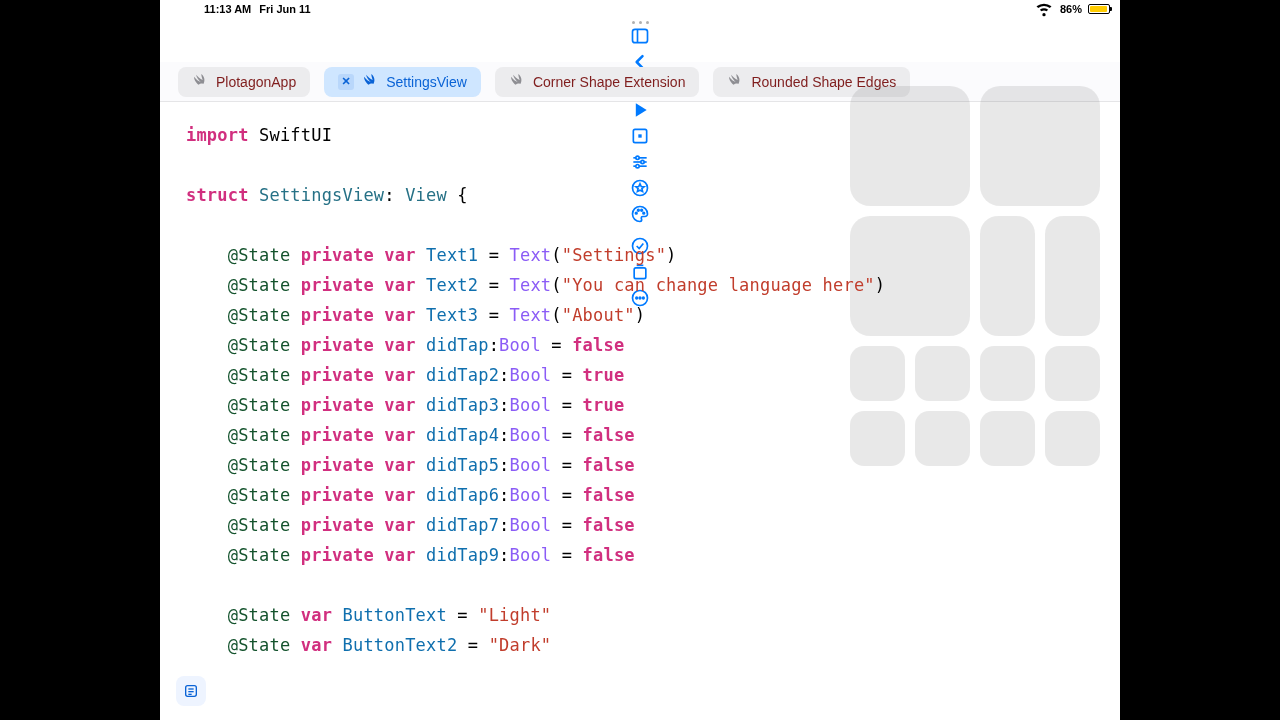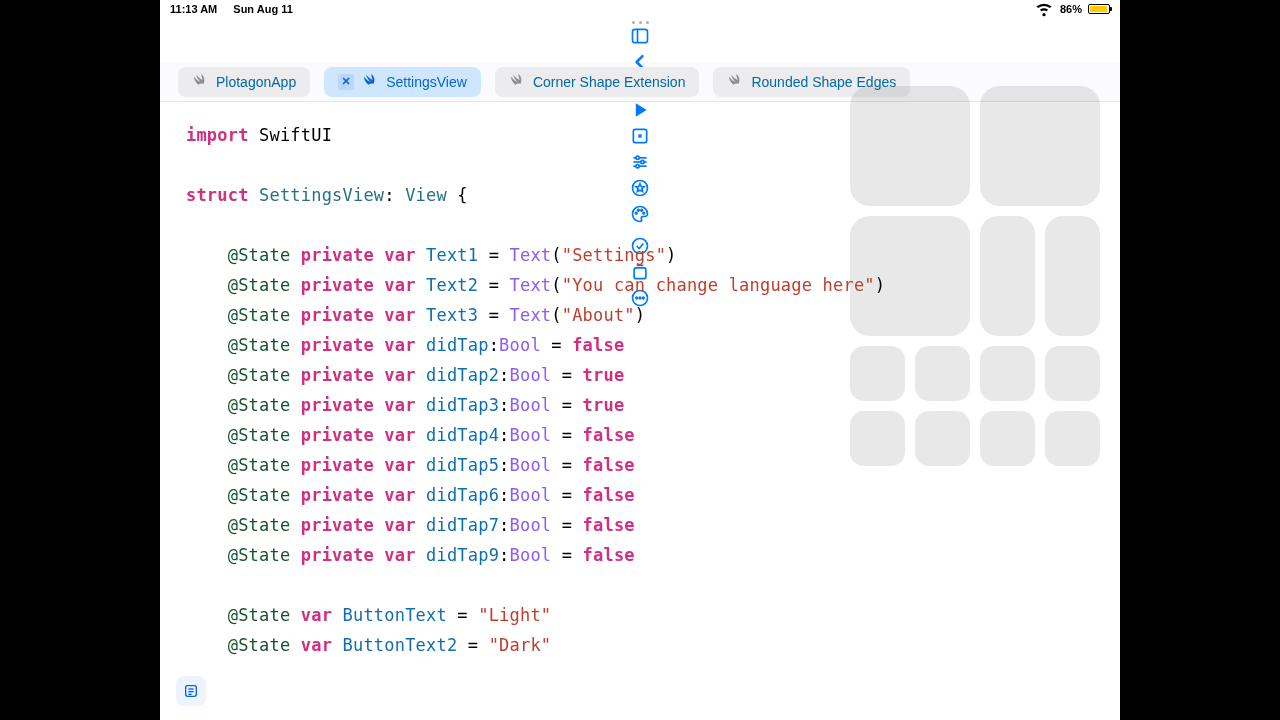--- a/index.html
+++ b/index.html
@@ -22,21 +22,21 @@
   .status-bar {
     height: 18px;
     display: flex;
     justify-content: space-between;
     align-items: center;
     padding: 0 10px;
     font-size: 11px;
     font-weight: 600;
     color: #000;
   }
-  .status-left { display: flex; gap: 16px; }
+  .status-left { display: flex; gap: 8px; margin-left: 34px; }
   .status-right { display: flex; align-items: center; gap: 6px; }
   .battery {
     width: 22px; height: 10px; border: 1px solid #000; border-radius: 2px;
     position: relative; display: inline-block;
   }
   .battery::after {
     content: ""; position: absolute; right: -3px; top: 2px; width: 2px; height: 4px;
     background: #000; border-radius: 0 1px 1px 0;
   }
   .battery-fill {
@@ -88,21 +88,21 @@
     background: #fbfbfd;
   }
   .tab {
     height: 30px;
     border-radius: 8px;
     background: #ececee;
     display: flex; align-items: center;
     padding: 0 14px;
     gap: 8px;
     font-size: 14px; font-weight: 500;
-    color: #0369a1;
+    color: #7f1d1d;
   }
   .tab.active {
     background: #cfe6ff;
     color: #0a63d6;
   }
   .tab .swift-ic { color: #8e8e93; }
   .tab.active .swift-ic { color: #0a63d6; }
   .tab .close-x {
     width: 16px; height: 16px; border-radius: 3px; background: #b9d7fb;
     display: flex; align-items: center; justify-content: center;
@@ -158,21 +158,21 @@
   }
 </style>
 </head>
 <body>
 
 <div class="device">
 
   <div class="status-bar">
     <div class="status-left">
       <span>11:13 AM</span>
-      <span>Sun Aug 11</span>
+      <span>Fri Jun 11</span>
     </div>
     <div class="status-right">
       <span>
         <svg class="ic" viewBox="0 0 24 24" width="14" height="14">
             <path fill="currentColor" d="M12 18a2 2 0 100 4 2 2 0 000-4zm-5-4a9 9 0 0110 0l-2 2a6 6 0 00-6 0zm-4-4a15 15 0 0118 0l-2 2a12 12 0 00-14 0z"></path>
           </svg>
       </span>
       <span>86%</span>
       <span class="battery">
           <span class="battery-fill"></span>

